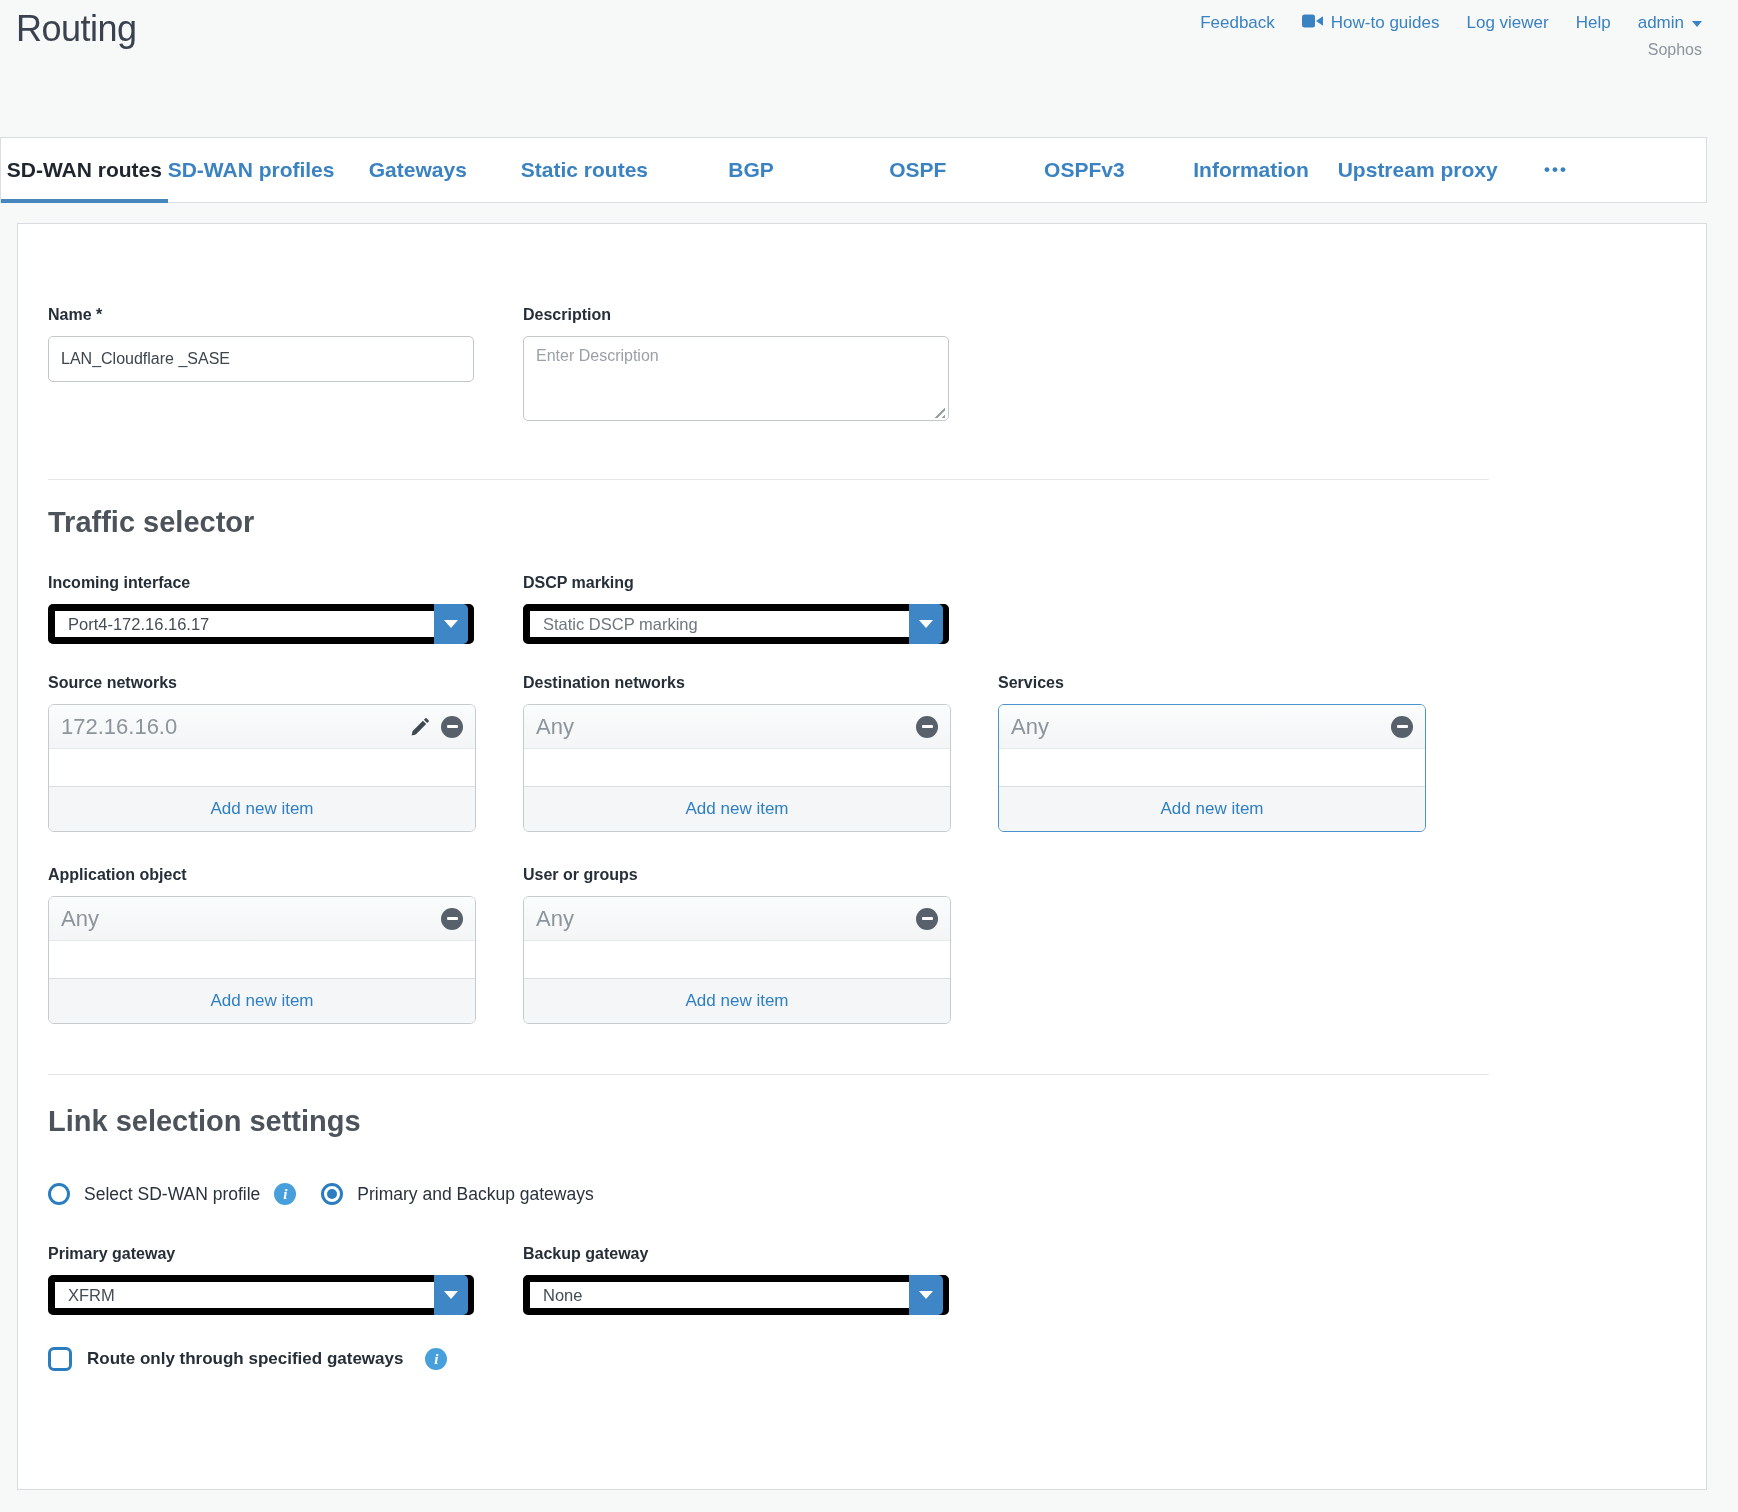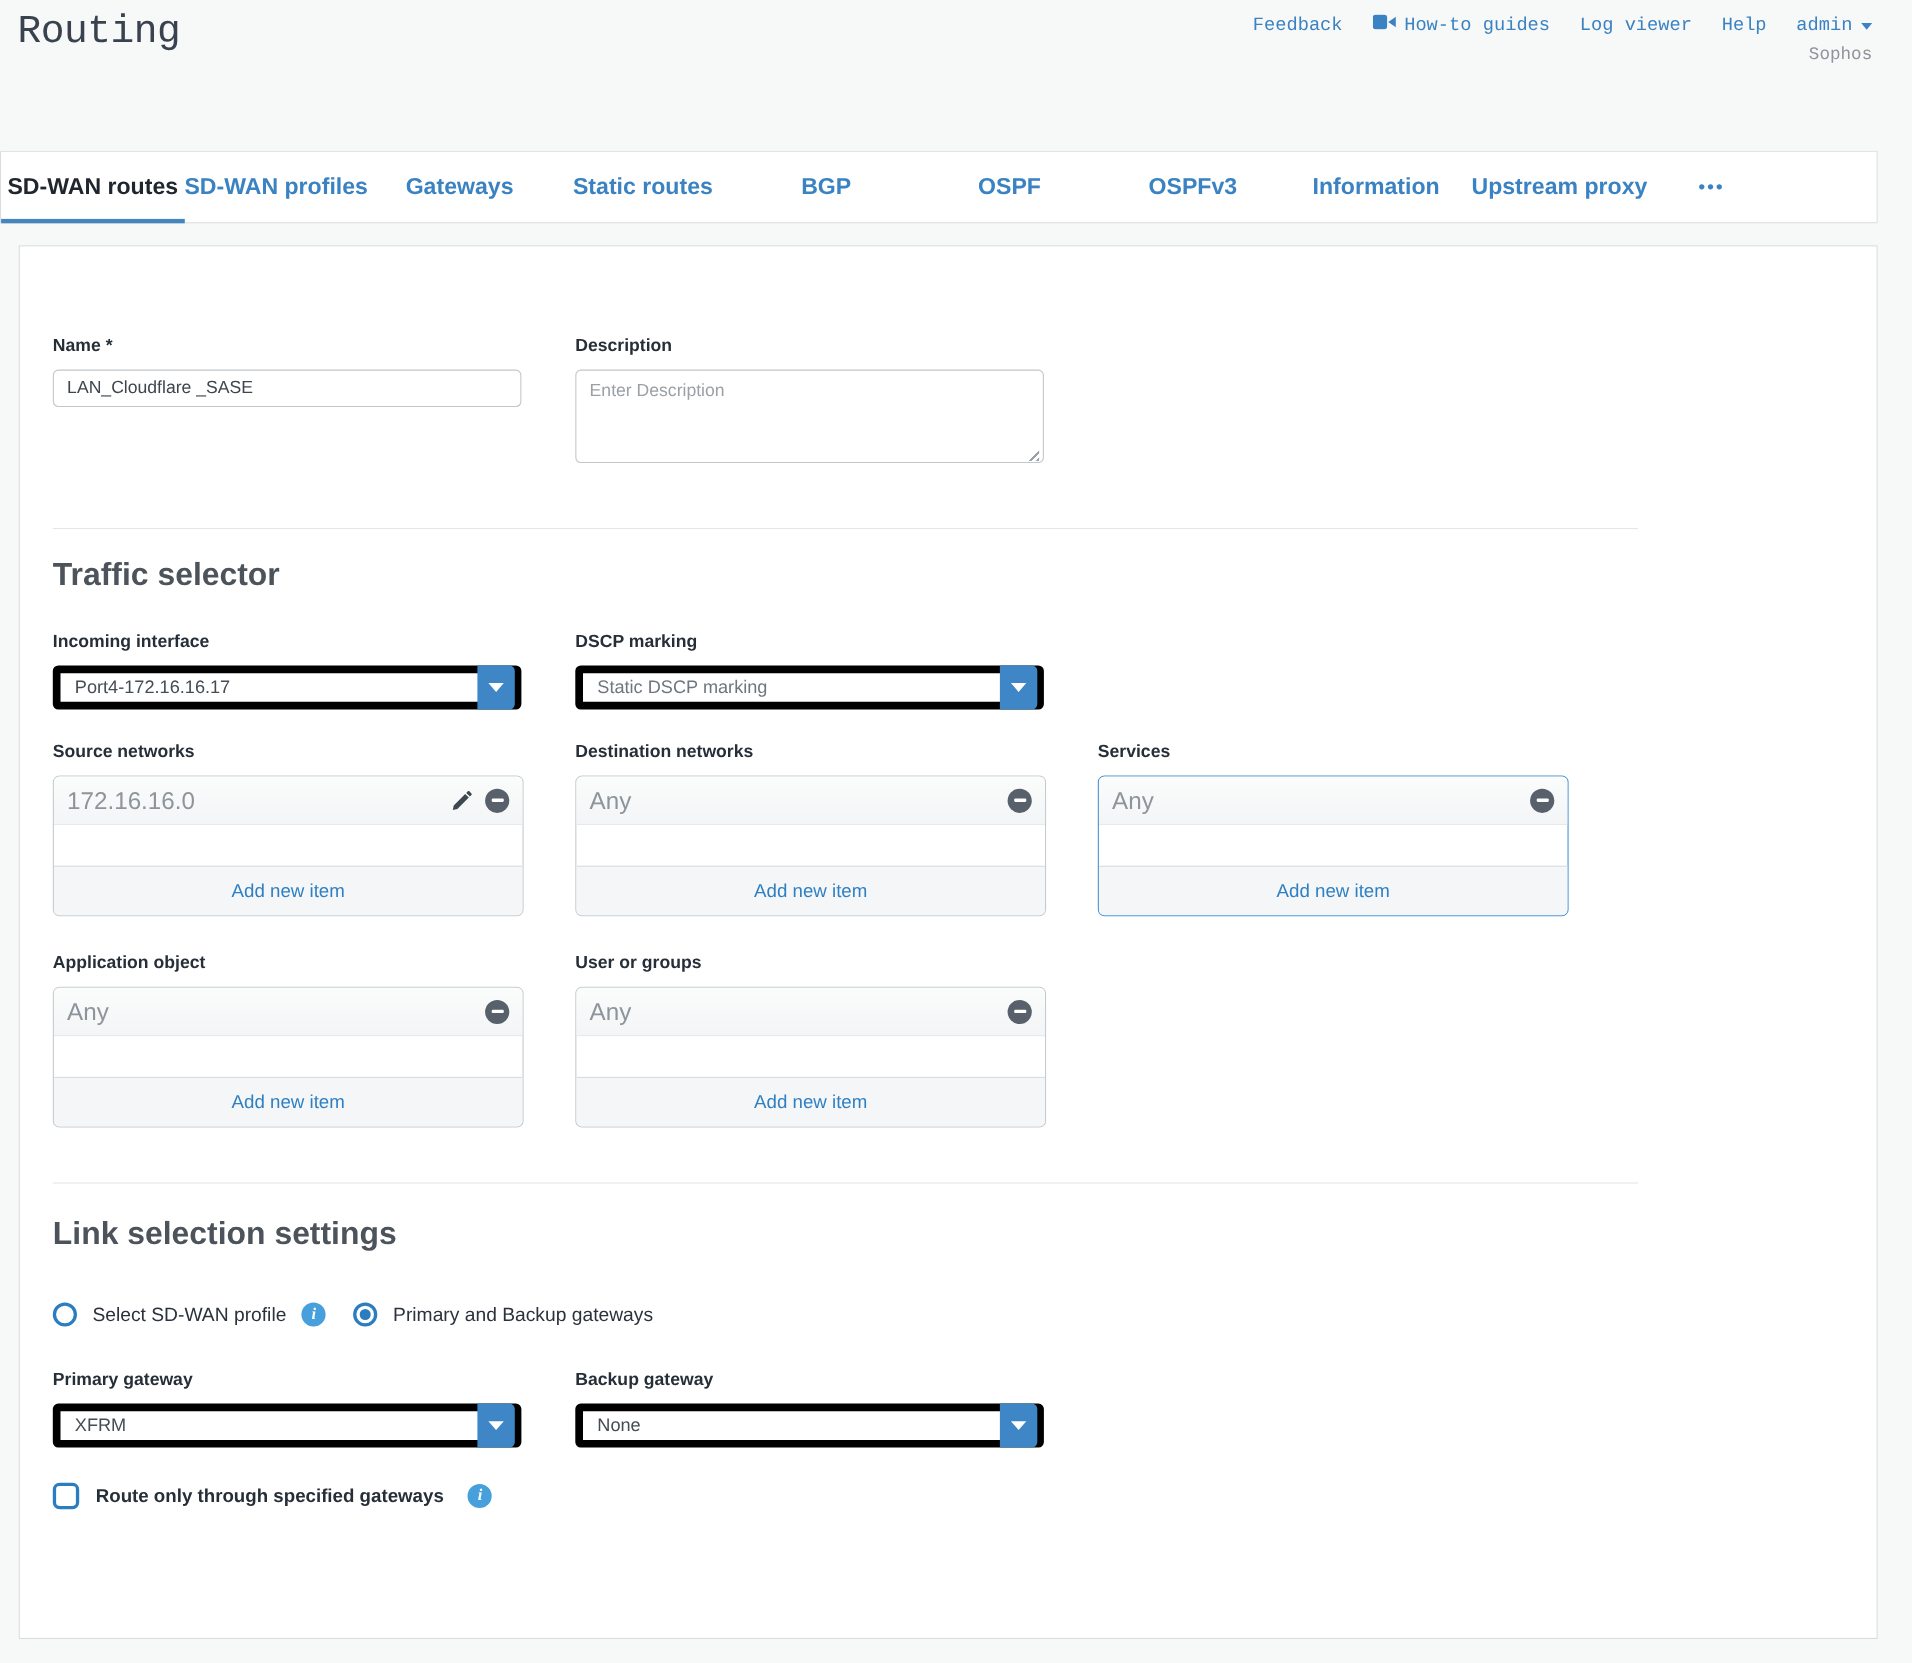--- a/index.html
+++ b/index.html
@@ -4,21 +4,21 @@
 <style>
   * { box-sizing: border-box; margin: 0; padding: 0; }
   html, body {
     width: 1738px; height: 1512px;
     background: #f7f8f8;
     font-family: "Liberation Sans", sans-serif;
     color: #2b323b;
     overflow: hidden;
   }
   
-  .header { position: relative; height: 137px; background: #f7f8f8; font-family: Liberation Mono, monospace; }
+  .header { position: relative; height: 137px; background: #f7f8f8; }
   .page-title {
     position: absolute; left: 16px; top: 8px;
     font-size: 36px; font-weight: 400; color: #39424e; letter-spacing: -0.5px;
   }
   .header-links {
     position: absolute; top: 13px; right: 36px;
     display: flex; align-items: center; gap: 27px;
     font-size: 17px; color: #3a82c2;
   }
   .header-link { display: flex; align-items: center; gap: 8px; cursor: pointer; white-space: nowrap; }
@@ -47,21 +47,21 @@
   
   .panel {
     margin: 20px 31px 0 17px;
     background: #fff; border: 1px solid #d9dcdf;
     padding: 82px 30px 73px 30px;
     height: 1267px;
   }
   .grid { display: grid; grid-template-columns: 426px 426px 426px; column-gap: 49px; align-items: start; }
   .field-label { display: block; font-size: 16px; font-weight: 700; color: #262e38; margin-bottom: 12px; }
   .text-input {
-    width: 426px; height: 34px; border: 1px solid #c2c7cc; border-radius: 5px;
+    width: 426px; height: 46px; border: 1px solid #c2c7cc; border-radius: 5px;
     padding: 0 12px; font-size: 16px; color: #3e454d; font-family: "Liberation Sans", sans-serif;
     background: #fff; outline: none;
   }
   .textarea-wrap { position: relative; width: 426px; }
   .desc-textarea {
     width: 426px; height: 85px; border: 1px solid #c2c7cc; border-radius: 5px;
     padding: 10px 12px; font-size: 16px; color: #701a75; font-family: "Liberation Sans", sans-serif;
     resize: none; outline: none; background: #fff;
   }
   .desc-textarea::placeholder { color: #9aa0a6; }

